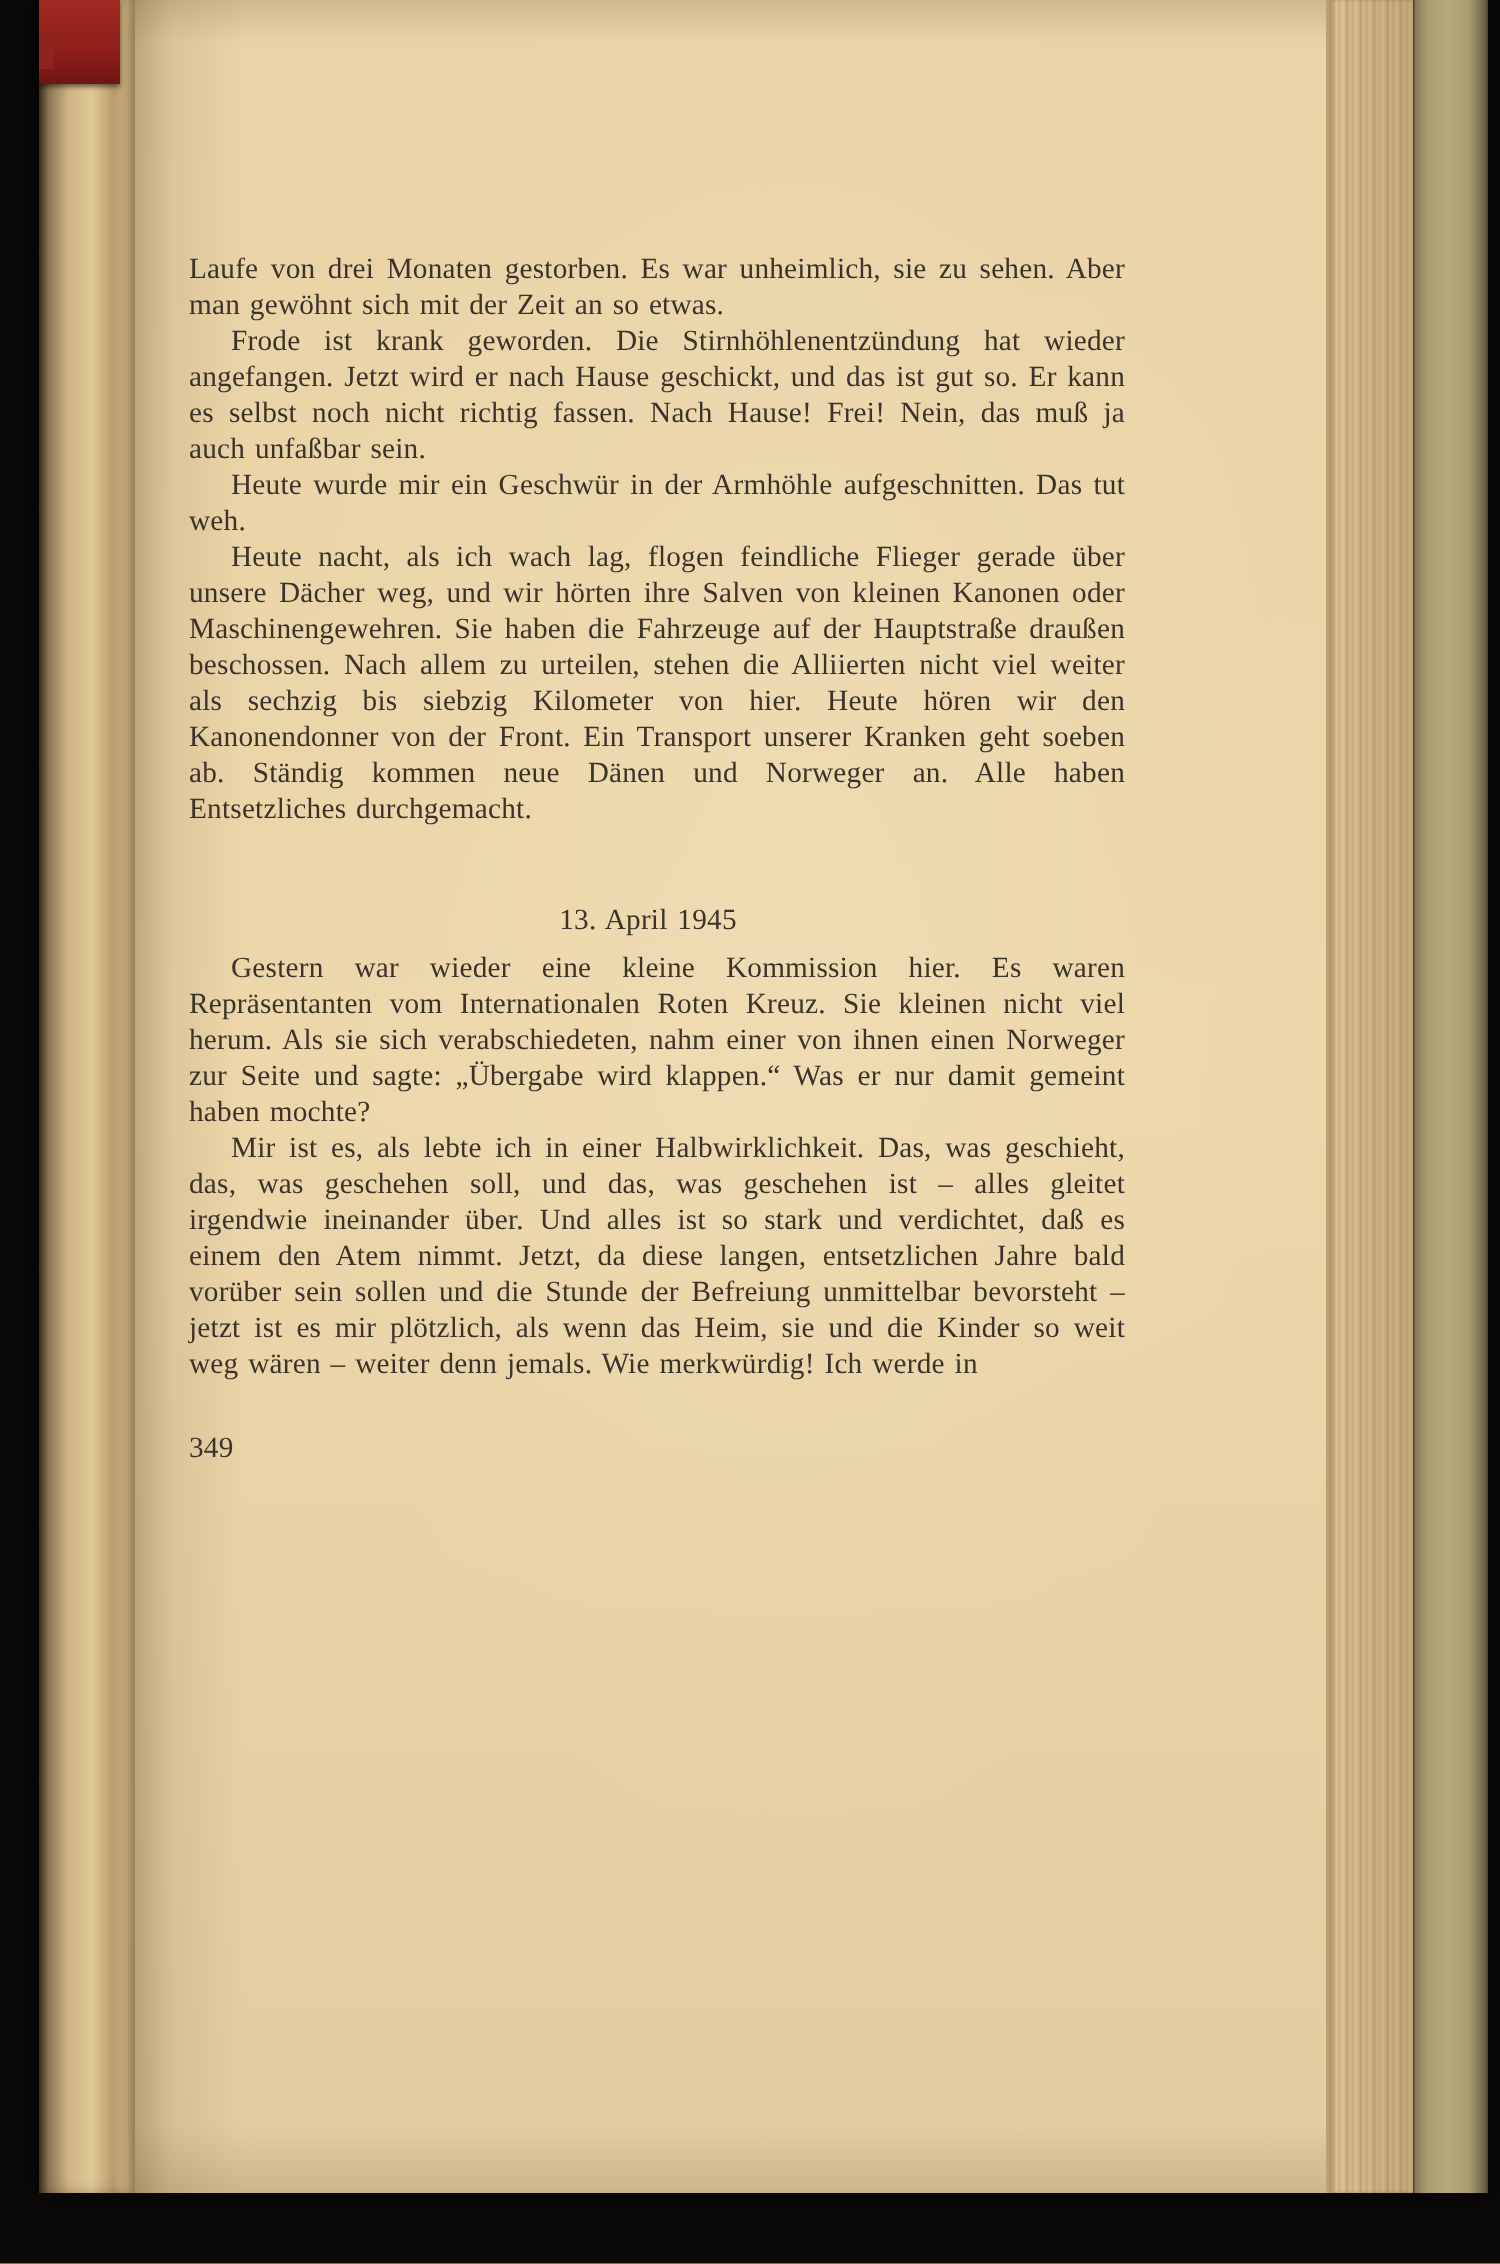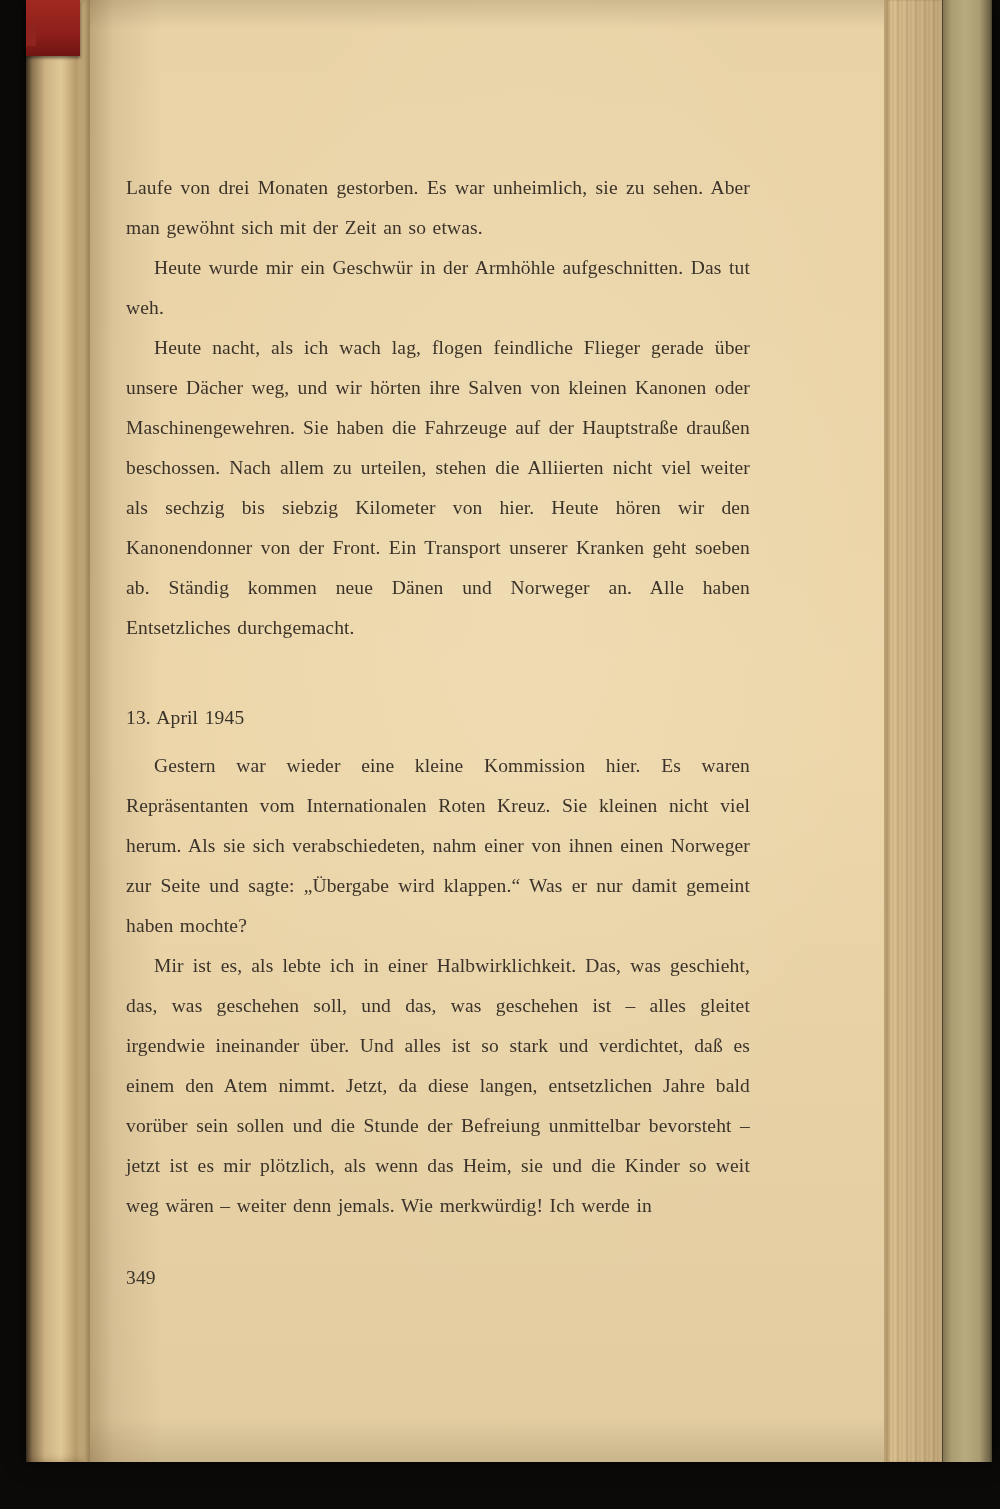--- a/index.html
+++ b/index.html
@@ -68,33 +68,33 @@
       radial-gradient(ellipse at 55% 40%, rgba(255,245,215,0.20) 0%, rgba(0,0,0,0) 60%);
   }
 
   .text-block {
     position: absolute;
     top: 168px;
     left: 36px;
     width: 624px;
     color: #3b332a;
     font-size: 19.5px;
-    line-height: 40px;
+    line-height: 24px;
     text-align: justify;
     letter-spacing: 0.15px;
     word-spacing: 1.5px;
   }
   .para {
     margin: 0;
   }
   .para.indent {
     text-indent: 28px;
   }
   .date-line {
-    text-align: left;
+    text-align: center;
     margin: 50px 12px 8px 0;
   }
   .page-number {
     margin-top: 32px;
   }
 
   
   .page-edges {
     width: 56px;
     border-left: 2px solid #bca173;
@@ -127,20 +127,21 @@
 
   <div class="spine">
     <div class="spine-red"></div>
     <div class="spine-ribbon"></div>
   </div>
 
   <div class="page">
     <div class="text-block">
 
       <p class="para">Laufe von drei Monaten gestorben. Es war unheimlich, sie zu sehen. Aber man gewöhnt sich mit der Zeit an so etwas.</p>
+      <p class="para indent">Frode ist krank geworden. Die Stirnhöhlenentzündung hat wieder angefangen. Jetzt wird er nach Hause geschickt, und das ist gut so. Er kann es selbst noch nicht richtig fassen. Nach Hause! Frei! Nein, das muß ja auch unfaßbar sein.</p>
       <p class="para indent">Heute wurde mir ein Geschwür in der Armhöhle aufgeschnitten. Das tut weh.</p>
       <p class="para indent">Heute nacht, als ich wach lag, flogen feindliche Flieger gerade über unsere Dächer weg, und wir hörten ihre Salven von kleinen Kanonen oder Maschinengewehren. Sie haben die Fahrzeuge auf der Hauptstraße draußen beschossen. Nach allem zu urteilen, stehen die Alliierten nicht viel weiter als sechzig bis siebzig Kilometer von hier. Heute hören wir den Kanonendonner von der Front. Ein Transport unserer Kranken geht soeben ab. Ständig kommen neue Dänen und Norweger an. Alle haben Entsetzliches durchgemacht.</p>
 
       <div class="date-line">13. April 1945</div>
 
       <p class="para indent">Gestern war wieder eine kleine Kommission hier. Es waren Repräsentanten vom Internationalen Roten Kreuz. Sie kleinen nicht viel herum. Als sie sich verabschiedeten, nahm einer von ihnen einen Norweger zur Seite und sagte: „Übergabe wird klappen.“ Was er nur damit gemeint haben mochte?</p>
       <p class="para indent">Mir ist es, als lebte ich in einer Halbwirklichkeit. Das, was geschieht, das, was geschehen soll, und das, was geschehen ist – alles gleitet irgendwie ineinander über. Und alles ist so stark und verdichtet, daß es einem den Atem nimmt. Jetzt, da diese langen, entsetzlichen Jahre bald vorüber sein sollen und die Stunde der Befreiung unmittelbar bevorsteht – jetzt ist es mir plötzlich, als wenn das Heim, sie und die Kinder so weit weg wären – weiter denn jemals. Wie merkwürdig! Ich werde in</p>
 
       <div class="page-number">349</div>
 

